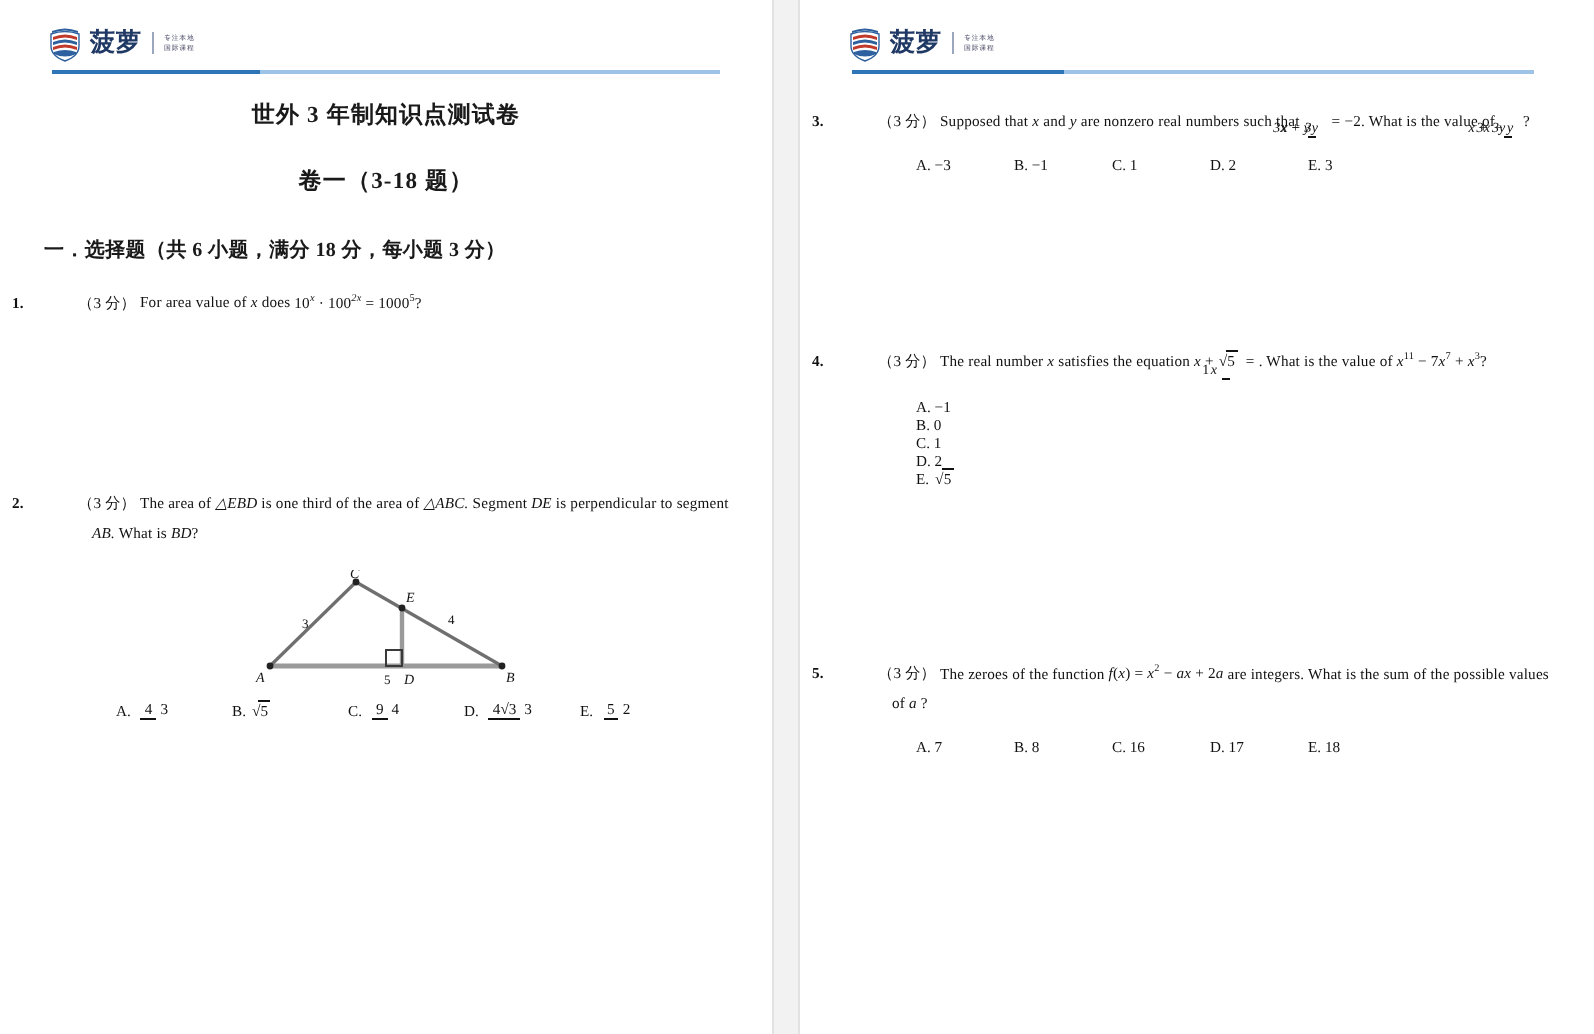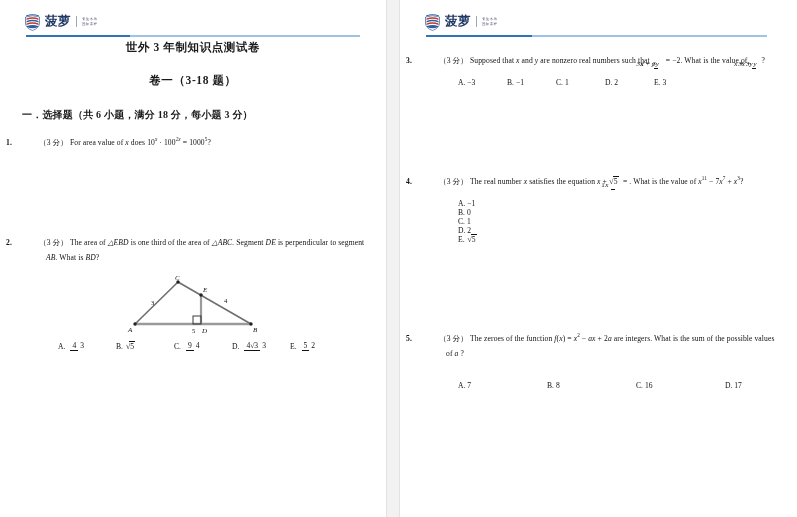--- a/index.html
+++ b/index.html
@@ -94,21 +94,21 @@
   }
   .rule-dark { width: 31%; background: #2e75b6; }
   .rule-light { flex: 1; background: #9dc3e6; }
 
   
   .doc-title {
     text-align: center;
     font-weight: bold;
     font-size: 11.5px;
     color: #1a1a1a;
-    margin-top: 8px;
+    margin-top: 18px;
     letter-spacing: 0.6px;
   }
   .doc-subtitle {
     text-align: center;
     font-weight: bold;
     font-size: 11.5px;
     color: #1a1a1a;
     margin-top: 18px;
     letter-spacing: 0.6px;
   }
@@ -362,21 +362,21 @@
       </div>
     </div>
 
     <div class="spacer-lg"></div>
 
     <div class="question">
       <div class="q-body">
         <span class="q-num">5.</span><span class="q-marks">（3 分）</span><span>The zeroes of the function </span><span><span class="mi">f</span>(<span class="mi">x</span>) = <span class="mi">x</span><sup class="exn">2</sup> − <span class="mi">ax</span> + 2<span class="mi">a</span></span><span> are integers. What is the sum</span>
         <span>of the possible values of </span><span class="mi">a</span><span> ?</span>
       </div>
-      <div class="choices" style="margin-top:19px;gap:40px;">
+      <div class="choices" style="margin-top:9px;">
         <span class="choice"><span class="choice-lbl">A.</span>&nbsp;<span>7</span></span>
         <span class="choice"><span class="choice-lbl">B.</span>&nbsp;<span>8</span></span>
         <span class="choice"><span class="choice-lbl">C.</span>&nbsp;<span>16</span></span>
         <span class="choice"><span class="choice-lbl">D.</span>&nbsp;<span>17</span></span>
         <span class="choice"><span class="choice-lbl">E.</span>&nbsp;<span>18</span></span>
       </div>
     </div>
 
   </div>
 </div>

